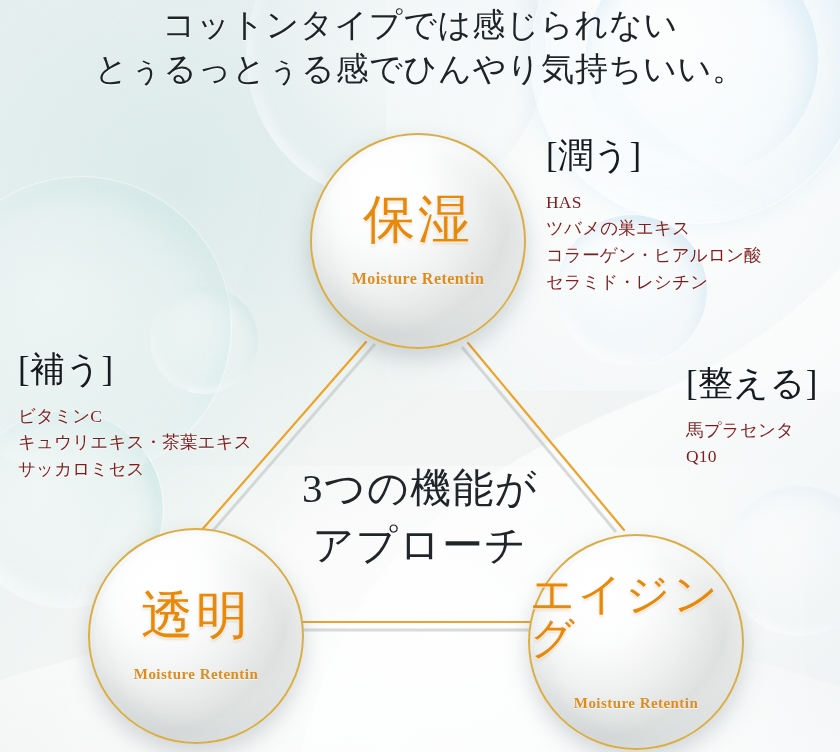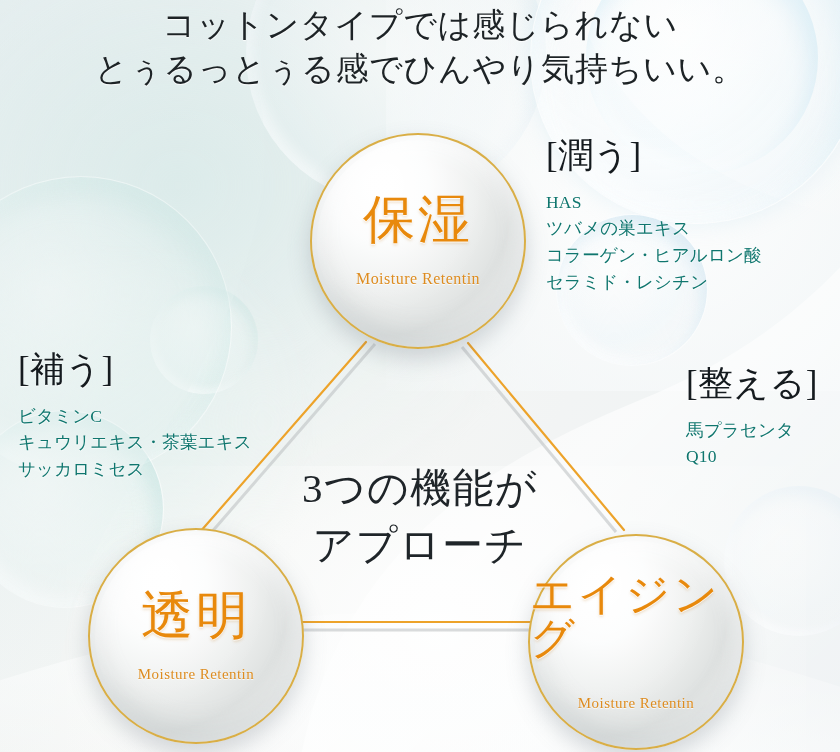--- a/index.html
+++ b/index.html
@@ -129,21 +129,21 @@
     color:#e8890c;
     font-size:52px;letter-spacing:.06em;
     line-height:1;
     text-shadow:0 1px 0 rgba(255,255,255,.8),0 2px 3px rgba(196,120,20,.25);
   }
   .node-sub{
     position:relative;z-index:2;
     margin-top:24px;
     color:#dd8c20;
     font-size:16px;letter-spacing:.03em;
-    font-weight:400;
+    font-weight:700;
     text-shadow:0 1px 0 rgba(255,255,255,.8);
   }
   #node-moisture{left:310px;top:133px;width:212px;height:212px;}
   #node-clarity {left:88px; top:528px;width:212px;height:212px;}
   #node-aging   {left:528px;top:534px;width:212px;height:212px;gap:10px;}
   #node-aging .node-title{font-size:44px;}
   #node-clarity .node-sub,#node-aging .node-sub{font-size:15px;}
 
   
   .centre-caption{
@@ -156,21 +156,21 @@
   }
 
   
   .ann{position:absolute;z-index:5;color:#20262a;}
   .ann-head{
     font-size:35px;line-height:1.05;letter-spacing:.01em;
     color:#151b1f;
     text-shadow:0 1px 1px rgba(255,255,255,.9);
     margin-bottom:14px;
   }
-  .ann-list{font-size:17.5px;line-height:1.52;letter-spacing:.01em;color:#0f766e;}
+  .ann-list{font-size:17.5px;line-height:1.52;letter-spacing:.01em;color:#7f1d1d;}
   .ann-list div{text-shadow:0 1px 1px rgba(255,255,255,.85);}
   #ann-moisturize{left:546px;top:138px;width:290px;}
   #ann-replenish {left:18px; top:352px;width:300px;}
   #ann-balance   {left:646px;top:366px;width:190px;margin-left:40px;}
 </style>
 </head>
 <body>
 
 <div class="stage">
 

